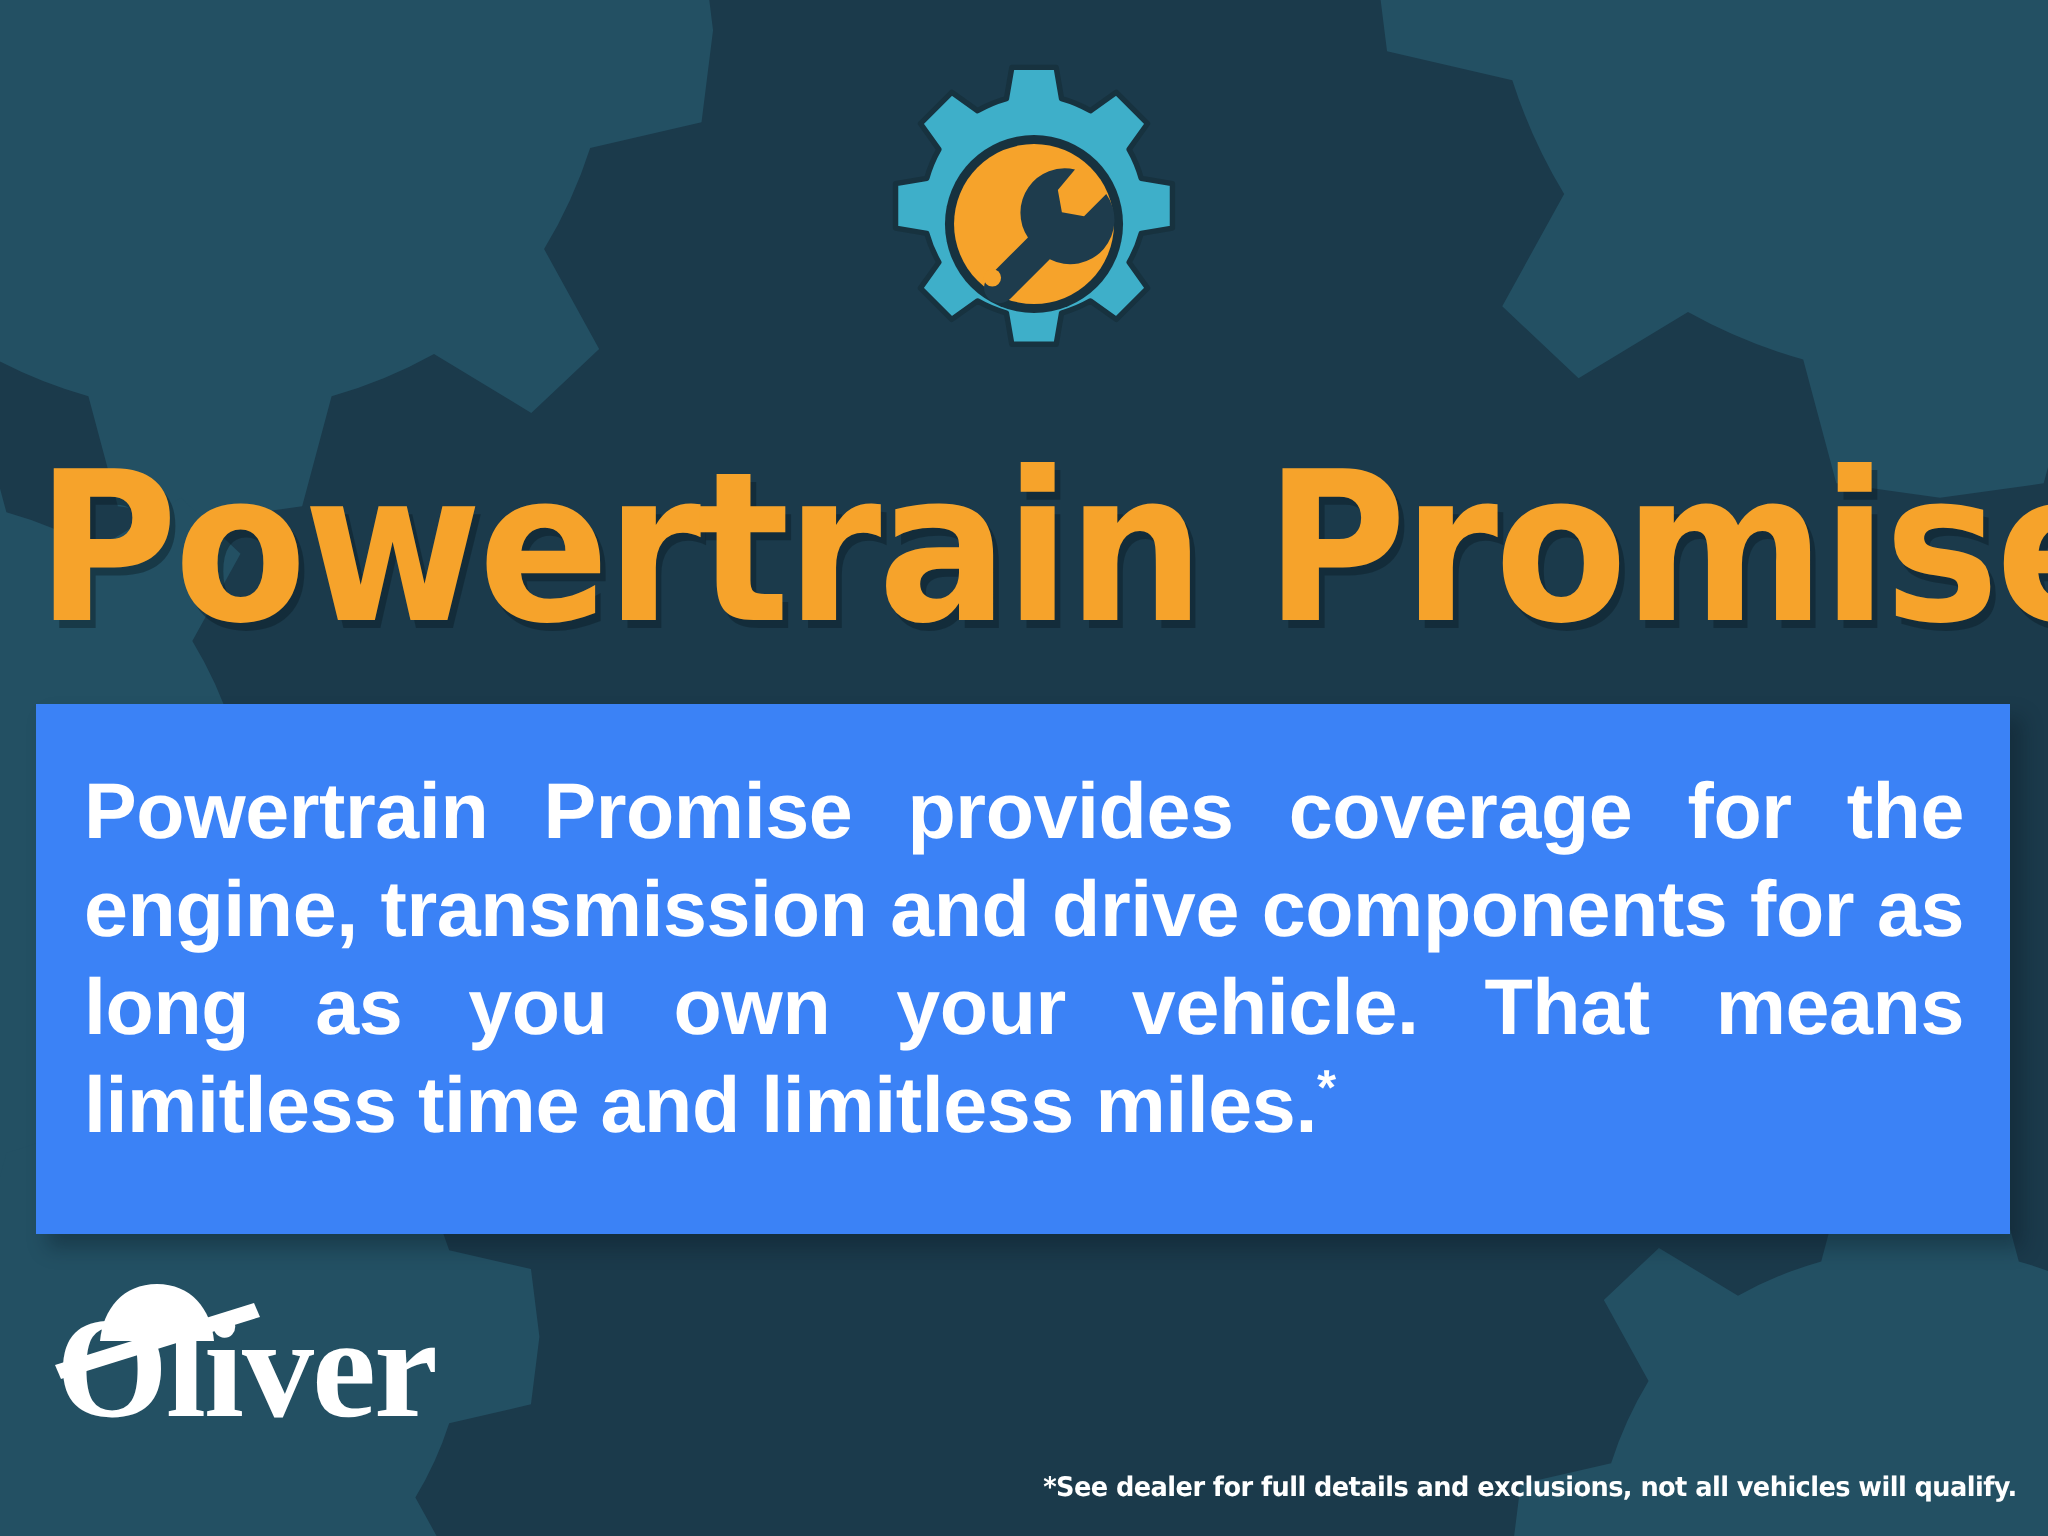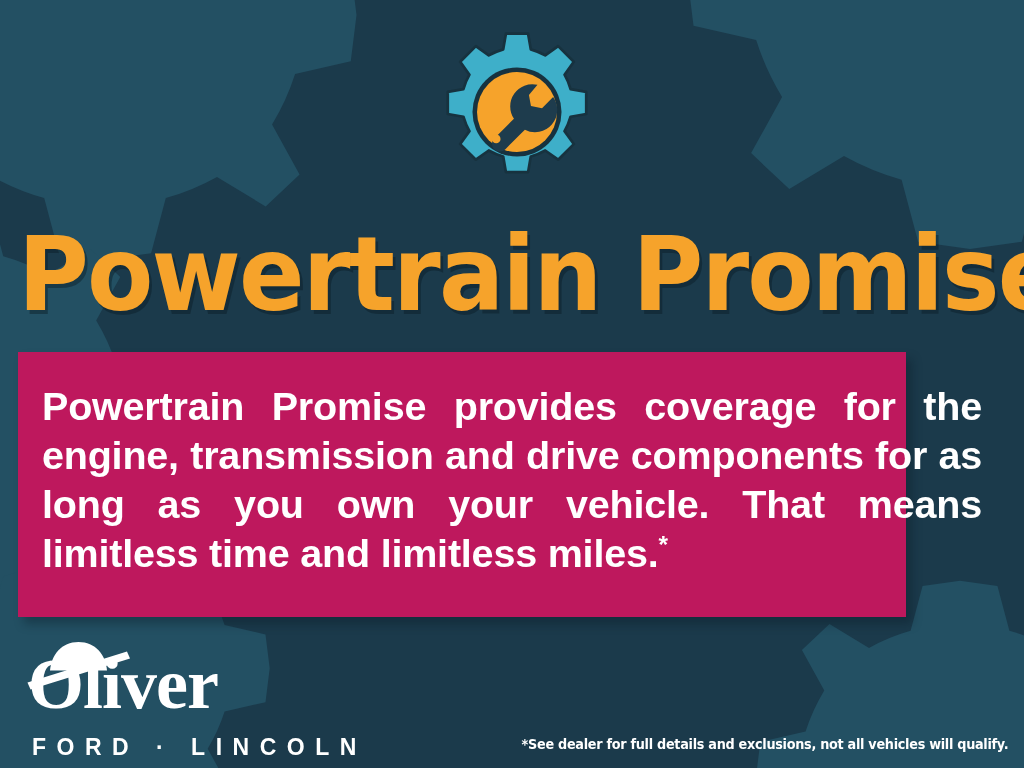--- a/index.html
+++ b/index.html
@@ -63,23 +63,23 @@
     transform: scaleX(0.93);
     transform-origin: left center;
     text-shadow: 3px 4px 0 rgba(10, 28, 38, 0.45);
   }
 
   
   .panel {
     position: absolute;
     left: 18px;
     top: 352px;
-    width: 888px;
+    width: 987px;
     height: 265px;
-    background: #be185d;
+    background: #3b82f6;
     box-shadow: 6px 7px 9px rgba(8, 24, 33, 0.35);
   }
   .panel-text {
     position: absolute;
     left: 24px;
     top: 30px;
     width: 940px;
     color: #ffffff;
     font-size: 39.5px;
     line-height: 49px;
@@ -215,18 +215,17 @@
 
   <div class="logo">
     <div class="logo-word">Oliver</div>
     <div class="logo-hat">
       <svg viewBox="0 0 104 74" aria-hidden="true">
         <path fill="#ffffff" d="M52.5 8 c17 0 27 12.5 28.5 28.5 h-57 C25.5 20.5 35.5 8 52.5 8 z"></path>
         <path fill="#ffffff" d="M1.5 48.5 L101 17.5 l3.0 7.0 L4.5 55.5 z"></path>
         <path fill="#1b3a4b" d="M24.0 31.0 L79.5 13.8 l1.2 3.0 L25.2 34.2 z" opacity="0"></path>
       </svg>
     </div>
-    <div class="logo-sub">FORD · LINCOLN</div>
   </div>
 
   <div class="disclaimer">*See dealer for full details and exclusions, not all vehicles will qualify.</div>
 
 </div>
 
 </body></html>

